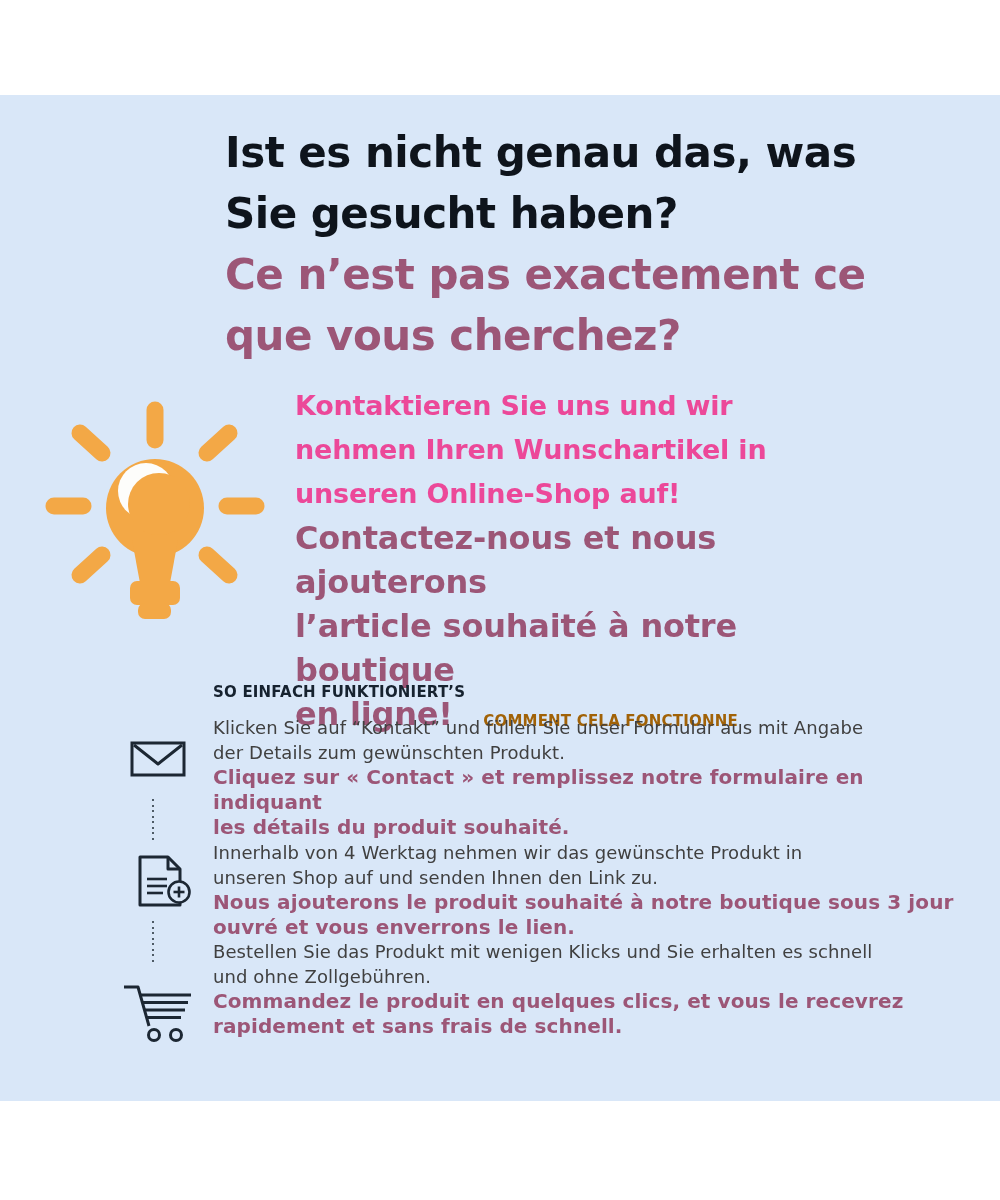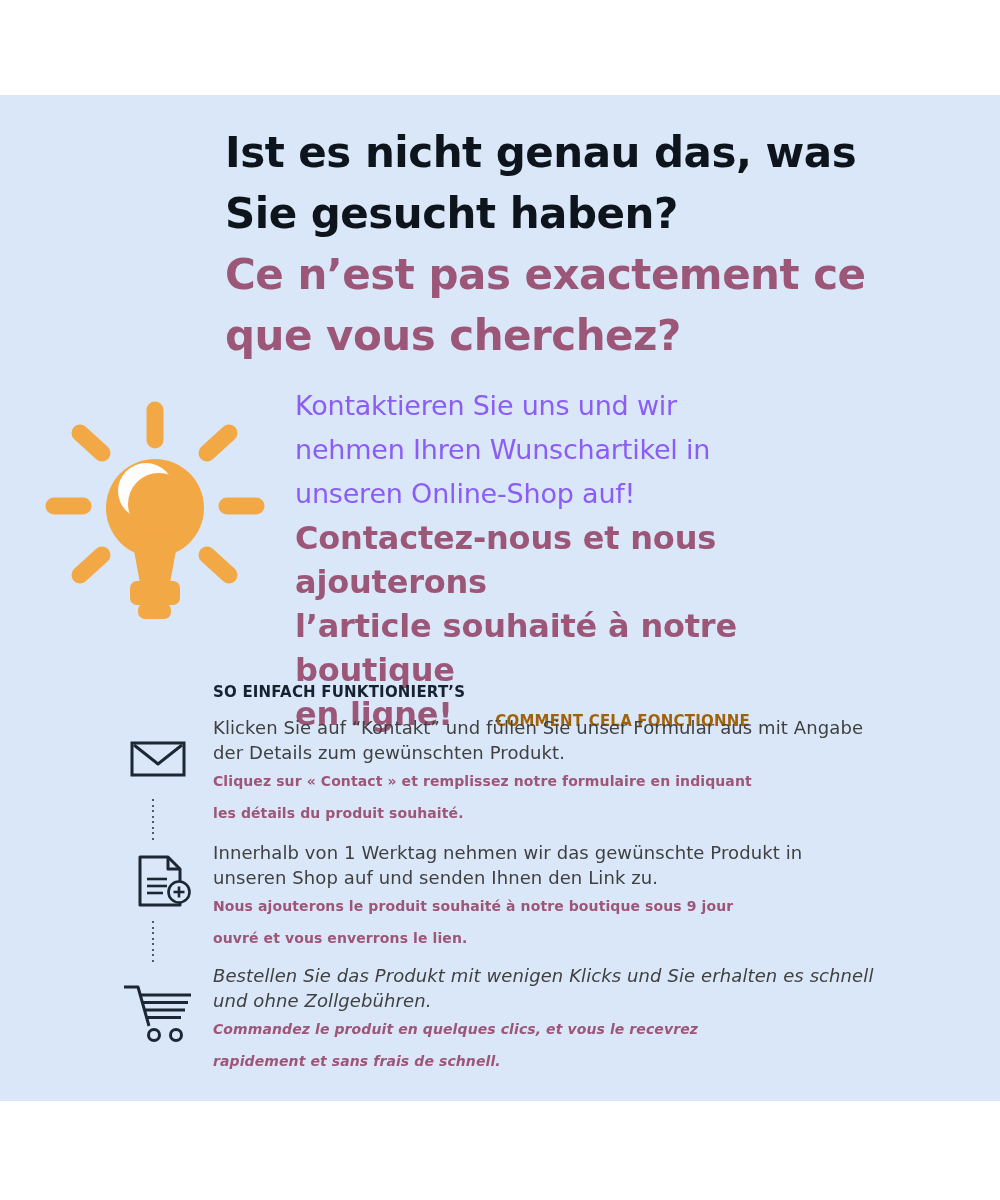--- a/index.html
+++ b/index.html
@@ -27,49 +27,49 @@
     letter-spacing: -0.5px; color: #0E141C;
   }
   .headline-fr {
     font-size: 42px; font-weight: bold; line-height: 61px;
     letter-spacing: -0.5px; color: #9C5677;
   }
 
   
   .intro { left: 295px; top: 384px; width: 580px; }
   .intro-de {
-    font-size: 27px; font-weight: normal; line-height: 44px;
-    letter-spacing: -0.2px; color: #8b5cf6;
+    font-size: 27px; font-weight: bold; line-height: 44px;
+    letter-spacing: -0.2px; color: #ec4899;
   }
   .intro-fr {
     font-size: 32px; font-weight: bold; line-height: 44px;
     letter-spacing: -0.2px; color: #9C5677;
   }
 
   
   .how-row {
-    left: 213px; top: 683px; display: flex; gap: 30px;
+    left: 213px; top: 683px; display: flex; gap: 18px;
     font-size: 15px; font-weight: bold; letter-spacing: 0.2px;
   }
   .how-de { color: #16222F; }
   .how-fr { color: #a16207; margin-top: 29px; }
 
   
   .step-text { left: 213px; width: 762px; }
   .step-de {
     font-size: 18px; font-weight: normal; line-height: 25px;
     color: #404040; letter-spacing: 0.1px;
   }
   .step-fr {
-    font-size: 14px; font-weight: bold; line-height: 32px;
+    font-size: 20px; font-weight: bold; line-height: 25px;
     color: #9C5677; letter-spacing: 0.1px;
   }
   .step1 { top: 715px; }
   .step2 { top: 840px; }
-  .step3 { top: 963px; font-style: italic; }
+  .step3 { top: 939px; }
 
   
   .icon-envelope { left: 130px; top: 740px; }
   .icon-doc     { left: 126px; top: 854px; }
   .icon-cart    { left: 118px; top: 982px; }
   .dots {
     left: 152px; width: 2px; height: 42px;
     background-image: repeating-linear-gradient(
       to bottom, #4E5B66 0px, #4E5B66 2px, transparent 2px, transparent 5.5px);
   }
@@ -143,23 +143,23 @@
     <path d="M42,3 V15 H54" fill="none" stroke="#1C2733" stroke-width="3" stroke-linejoin="round"></path>
     <line x1="21" y1="25" x2="41" y2="25" stroke="#1C2733" stroke-width="2.6"></line>
     <line x1="21" y1="32" x2="41" y2="32" stroke="#1C2733" stroke-width="2.6"></line>
     <line x1="21" y1="39" x2="37" y2="39" stroke="#1C2733" stroke-width="2.6"></line>
     <circle cx="53" cy="38" r="10.5" fill="#D9E7F8" stroke="#1C2733" stroke-width="2.6"></circle>
     <line x1="53" y1="32.5" x2="53" y2="43.5" stroke="#1C2733" stroke-width="2.6"></line>
     <line x1="47.5" y1="38" x2="58.5" y2="38" stroke="#1C2733" stroke-width="2.6"></line>
   </svg>
 
   <div class="abs step-text step2">
-    <div class="step-de pre">Innerhalb von 1 Werktag nehmen wir das gewünschte Produkt in
+    <div class="step-de pre">Innerhalb von 4 Werktag nehmen wir das gewünschte Produkt in
 unseren Shop auf und senden Ihnen den Link zu.</div>
-    <div class="step-fr pre">Nous ajouterons le produit souhaité à notre boutique sous 9 jour
+    <div class="step-fr pre">Nous ajouterons le produit souhaité à notre boutique sous 3 jour
 ouvré et vous enverrons le lien.</div>
   </div>
 
   <div class="abs dots dots2"></div>
 
   <svg class="abs icon-cart" width="78" height="62" viewBox="0 0 78 62">
     <path d="M6,5 H20 L31,44" fill="none" stroke="#1C2733" stroke-width="3" stroke-linejoin="round"></path>
     <line x1="22.5" y1="13" x2="73" y2="13" stroke="#1C2733" stroke-width="3"></line>
     <line x1="24.5" y1="20.5" x2="70" y2="20.5" stroke="#1C2733" stroke-width="3"></line>
     <line x1="26.5" y1="28" x2="67" y2="28" stroke="#1C2733" stroke-width="3"></line>

